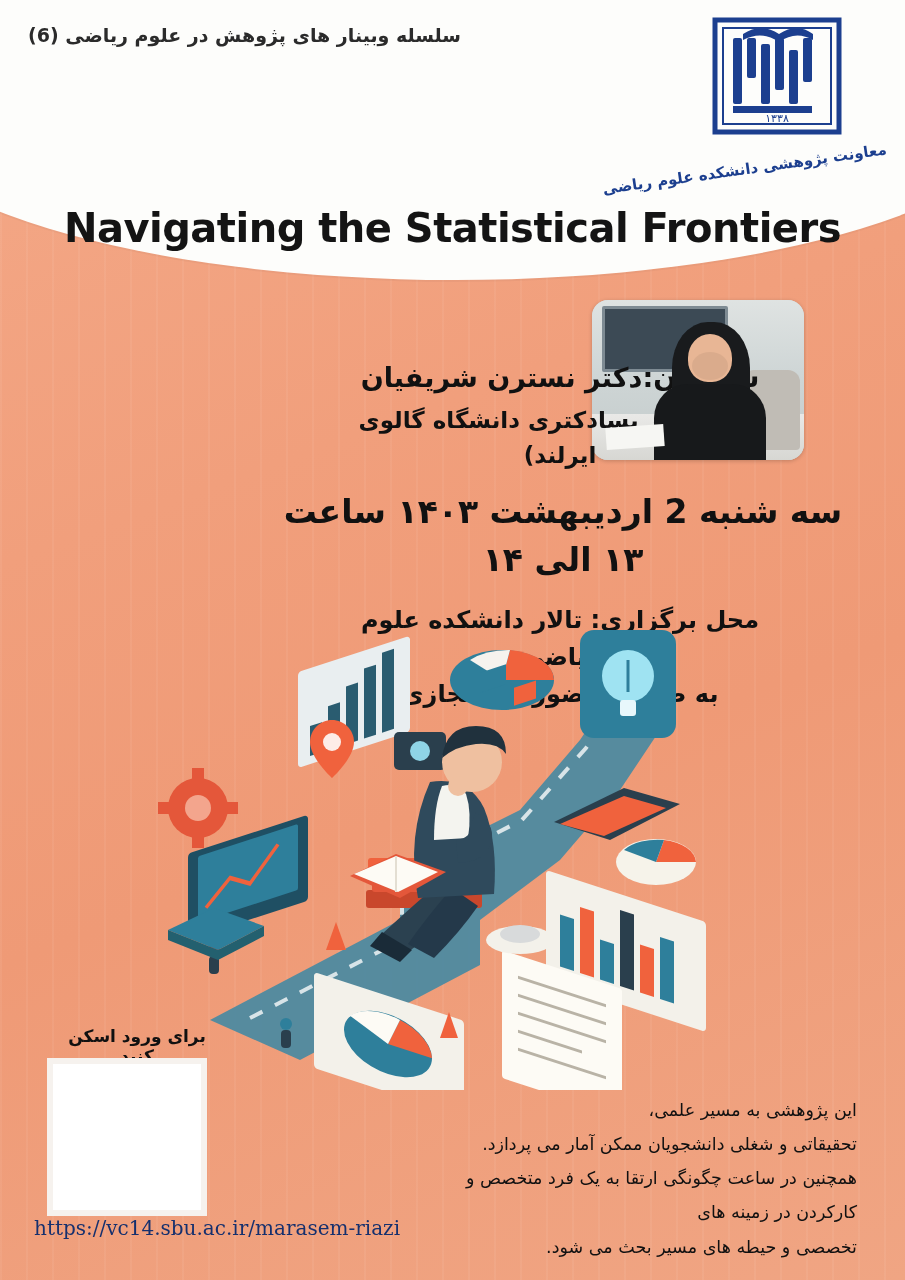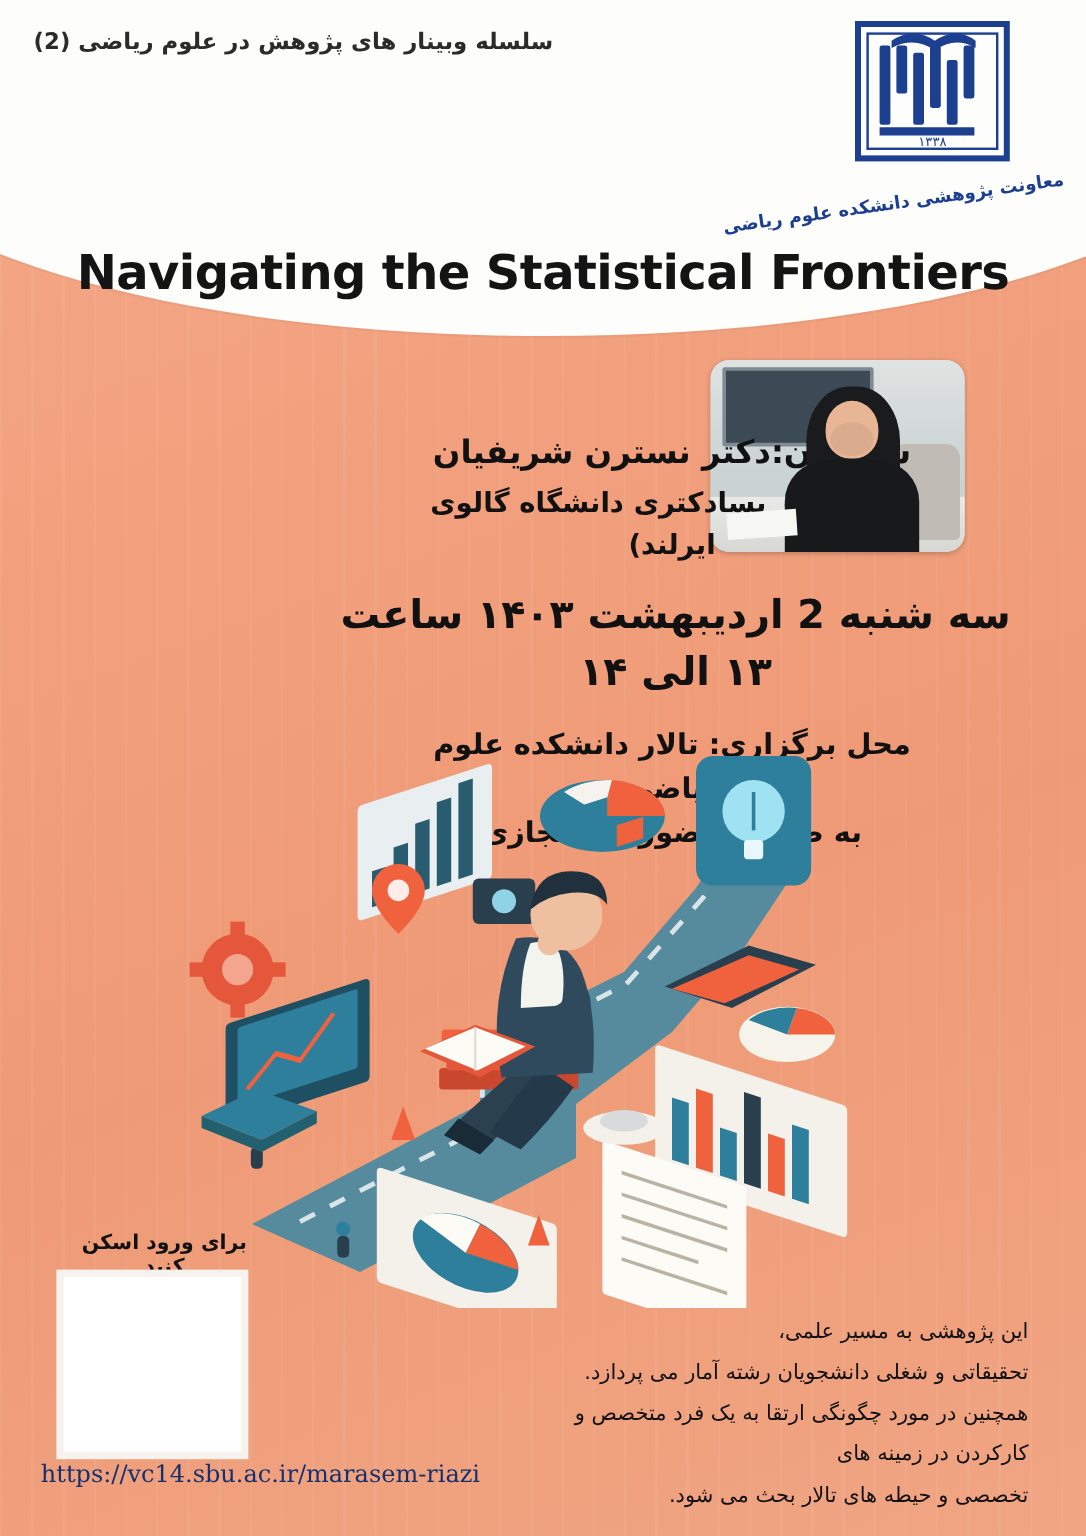--- a/index.html
+++ b/index.html
@@ -311,21 +311,21 @@
           <rect x="96" y="24" width="9" height="44" rx="2"></rect>
           <path d="M26 92 h79 v7 h-79z"></path>
           <path d="M36 20 q18 -12 36 0 q18 -12 34 0 v6 q-17 -10 -34 2 q-17 -12 -36 -2z"></path>
         </g>
         <text x="70" y="108" text-anchor="middle" font-family="DejaVu Sans, sans-serif" font-size="11" fill="#1c3f8f">۱۳۳۸</text>
       </svg>
     </div>
     <div class="logo-caption">معاونت پژوهشی دانشکده علوم ریاضی</div>
   </div>
 
-  <div class="series-line">سلسله وبینار های پژوهش در علوم ریاضی (2)</div>
+  <div class="series-line">سلسله وبینار های پژوهش در علوم ریاضی (6)</div>
   <div class="title-en">Navigating the Statistical Frontiers</div>
 
   <div class="photo-frame">
     <div class="wall"></div>
     <div class="board"></div>
     <div class="desk"></div>
     <div class="chair"></div>
     <div class="person-hijab"></div>
     <div class="person-head"></div>
     <div class="person-face-shadow"></div>
@@ -1347,18 +1347,18 @@
         <i style="background: rgb(255, 255, 255);"></i>
         <i style="background: rgb(255, 255, 255);"></i>
         <i style="background: rgb(255, 255, 255);"></i>
         <i></i>
       </div>
   </div>
   <div class="url">https://vc14.sbu.ac.ir/marasem-riazi</div>
 
   <div class="abstract">
     <div>این پژوهشی به مسیر علمی،</div>
-    <div>تحقیقاتی و شغلی دانشجویان رشته آمار می پردازد.</div>
-    <div>همچنین در مورد چگونگی ارتقا به یک فرد متخصص و کارکردن در زمینه های</div>
-    <div>تخصصی و حیطه های تالار بحث می شود.</div>
+    <div>تحقیقاتی و شغلی دانشجویان ممکن آمار می پردازد.</div>
+    <div>همچنین در ساعت چگونگی ارتقا به یک فرد متخصص و کارکردن در زمینه های</div>
+    <div>تخصصی و حیطه های مسیر بحث می شود.</div>
   </div>
 
 </div>
 
 </body></html>

